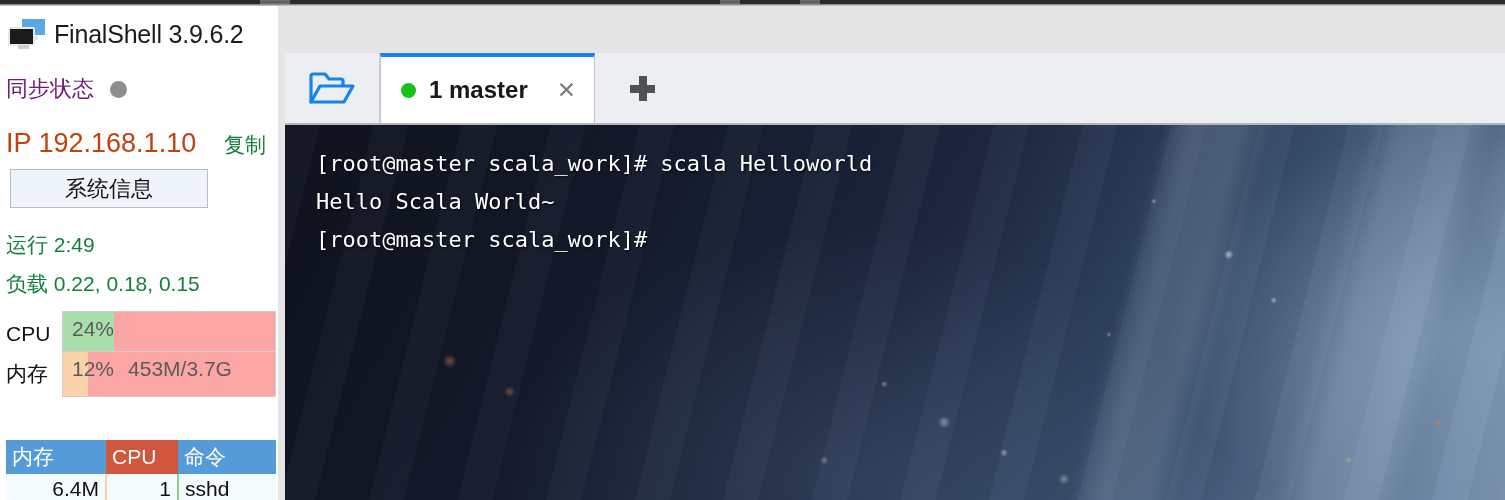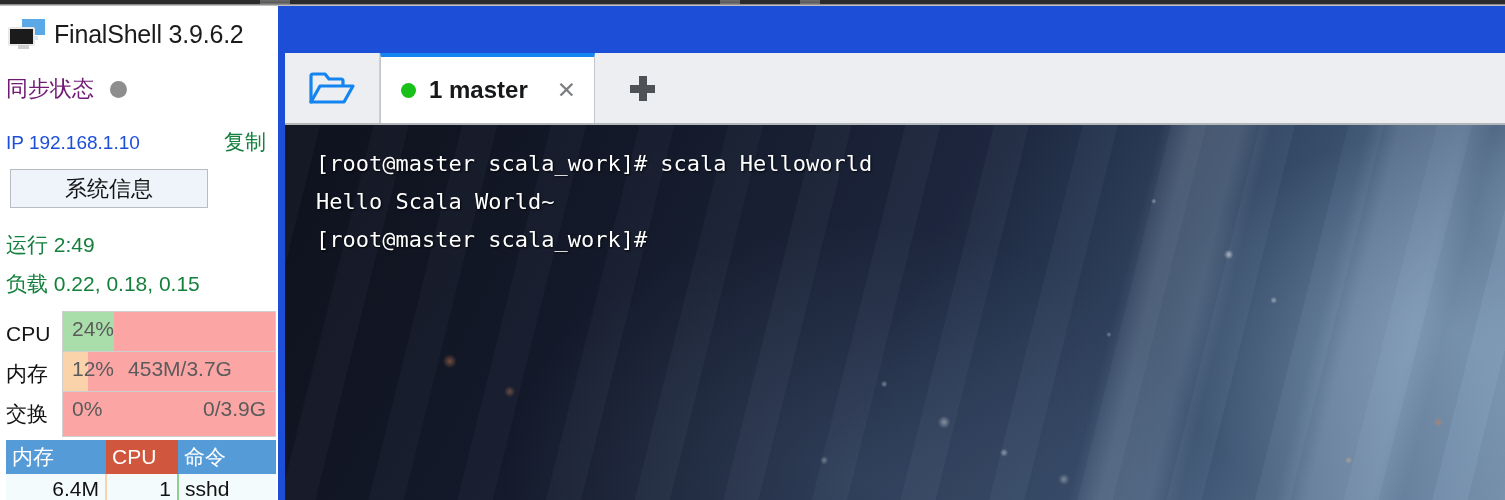--- a/index.html
+++ b/index.html
@@ -115,22 +115,22 @@
   }
 
   .ip-row {
     position: absolute;
     left: 6px; top: 122px;
     width: 266px;
     display: flex;
     align-items: baseline;
   }
   .ip-text {
-    font-size: 19px;
-    color: #1d4ed8;
+    font-size: 27px;
+    color: #c2410c;
     white-space: nowrap;
   }
   .copy-link {
     font-size: 21px;
     color: #15803d;
     margin-left: auto;
     padding-right: 6px;
     white-space: nowrap;
     cursor: pointer;
   }
@@ -246,21 +246,21 @@
   .proc-table td.num { text-align: right; }
   .proc-table td.cmd { text-align: left; border-left: 2px solid #8fcf8f; }
   .proc-table td.mem-cell { border-right: 2px solid #fbd3ab; }
 
   
   .right-panel {
     position: absolute;
     left: 278px; top: 6px;
     width: 1227px;
     height: 494px;
-    background: #1d4ed8;
+    background: #e5e5e5;
   }
 
   .tabstrip {
     position: absolute;
     left: 7px; top: 47px;
     width: 1220px;
     height: 72px;
     background: #eceef1;
     border-bottom: 2px solid #b4b7ba;
     box-sizing: border-box;
@@ -448,30 +448,20 @@
       <span class="meter-label meter-label-mem">内存</span>
       <div class="meter">
         <div class="meter-fill meter-fill-mem" style="width:12%"></div>
         <div class="meter-txt">
           <span class="pct">12%</span>
           <span class="detail">453M/3.7G</span>
         </div>
       </div>
     </div>
 
-    <div class="meter-row meter-row-swap">
-      <span class="meter-label meter-label-swap">交换</span>
-      <div class="meter">
-        <div class="meter-fill meter-fill-swap" style="width:0%"></div>
-        <div class="meter-txt">
-          <span class="pct">0%</span>
-          <span class="right">0/3.9G</span>
-        </div>
-      </div>
-    </div>
 
     <table class="proc-table">
       <thead>
         <tr>
           <th class="col-mem" style="width:100px">内存</th>
           <th class="col-cpu" style="width:72px">CPU</th>
           <th class="col-cmd">命令</th>
         </tr>
       </thead>
       <tbody>

